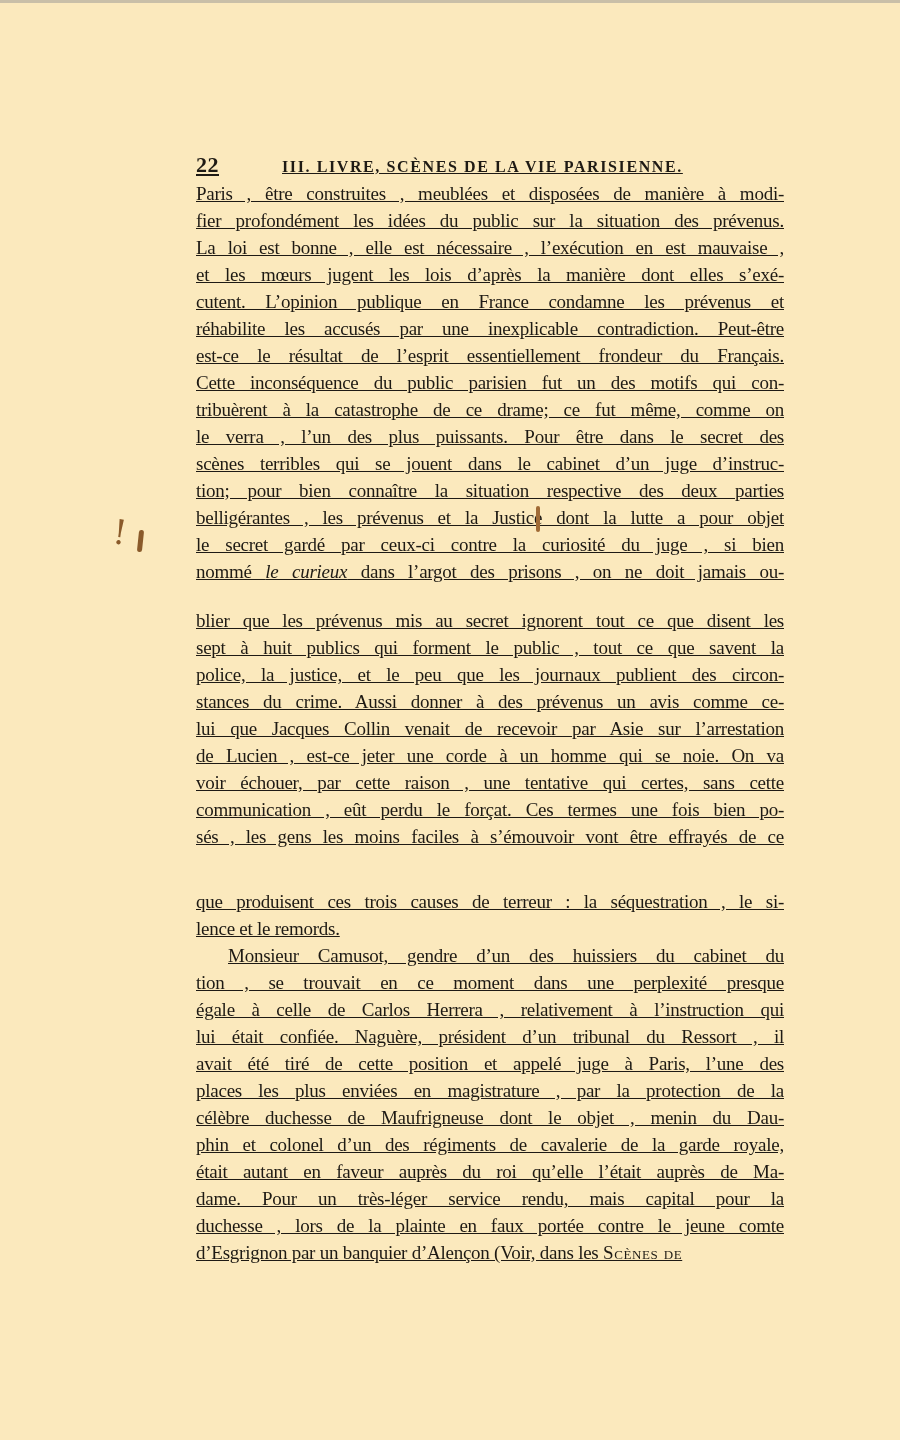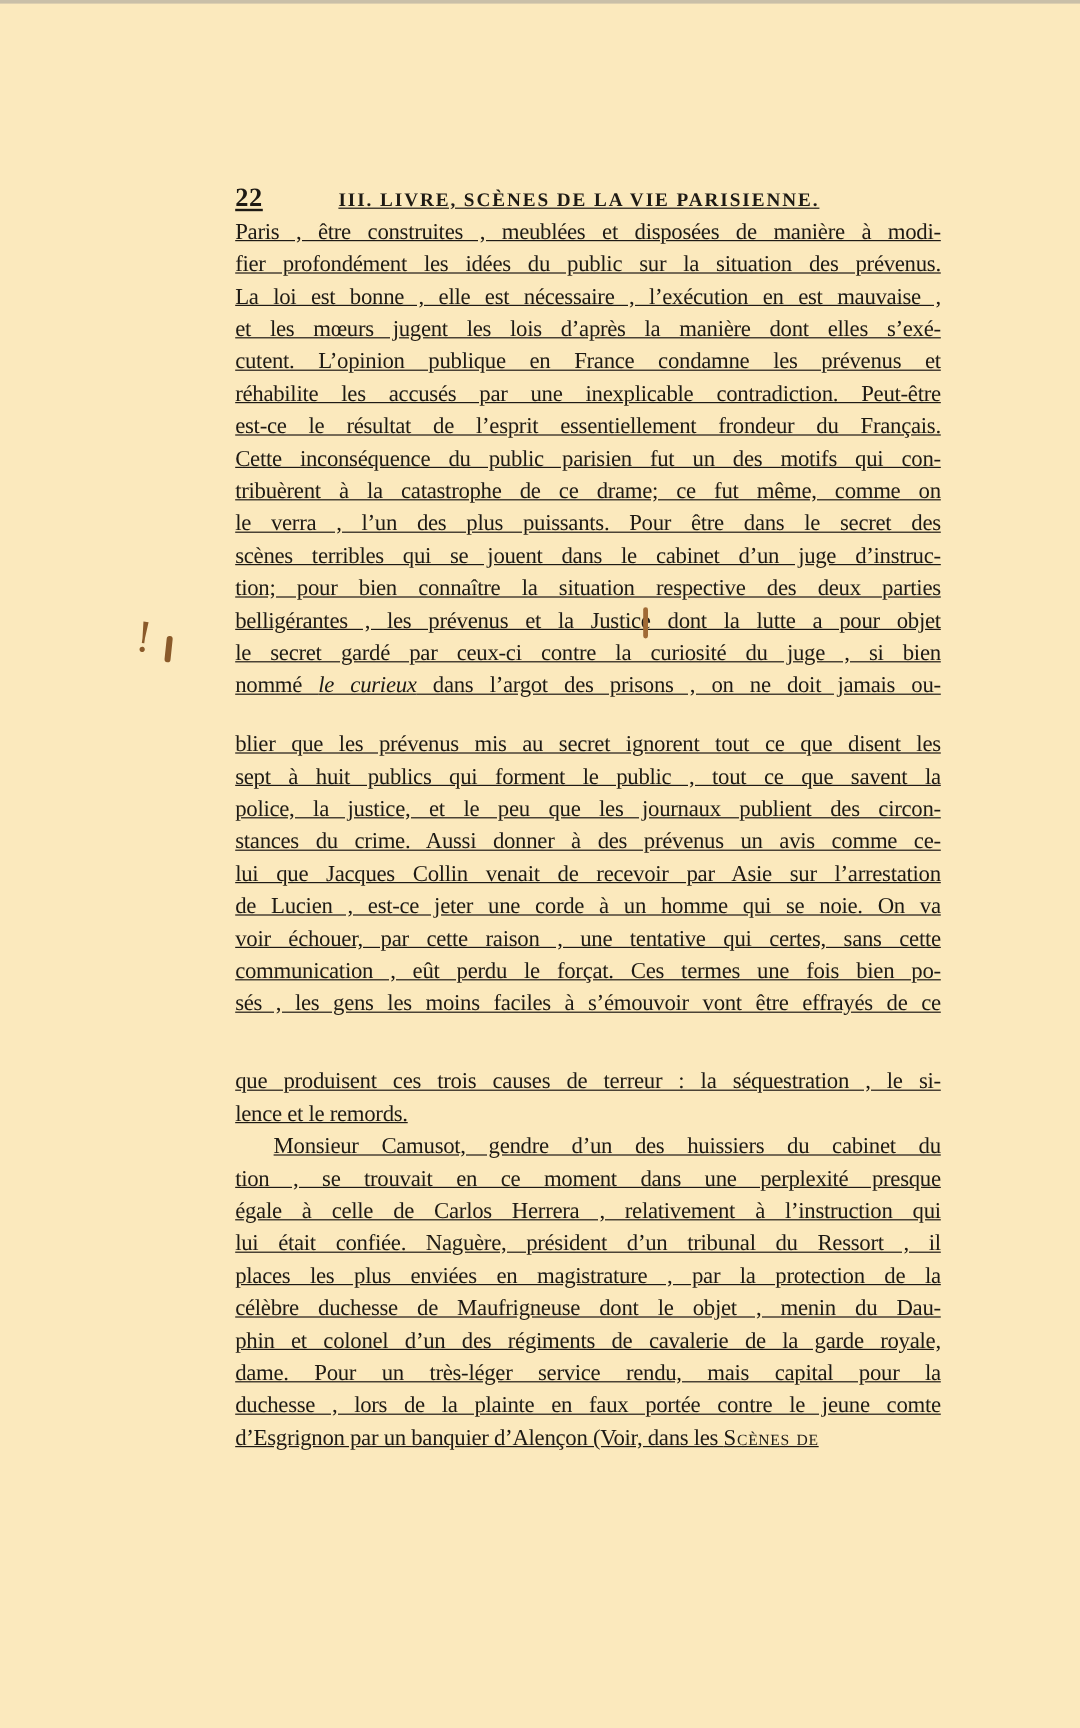--- a/index.html
+++ b/index.html
@@ -86,23 +86,25 @@
         <div class="line" style="display: block;">communication , eût perdu le forçat. Ces termes une fois bien po-</div>
         <div class="line" style="display: block;">sés , les gens les moins faciles à s’émouvoir vont être effrayés de ce</div>
         <div class="line" style="display: block; margin-top: 38px;">que produisent ces trois causes de terreur : la séquestration , le si-</div>
         <div class="line last" style="display: block;">lence et le remords.</div>
       </div>
       <div class="wrap">
         <div class="line indent" style="display: block;">Monsieur Camusot, gendre d’un des huissiers du cabinet du</div>
         <div class="line" style="display: block;">tion , se trouvait en ce moment dans une perplexité presque</div>
         <div class="line" style="display: block;">égale à celle de Carlos Herrera , relativement à l’instruction qui</div>
         <div class="line" style="display: block;">lui était confiée. Naguère, président d’un tribunal du Ressort , il</div>
+        <div class="line" style="display: block;">avait été tiré de cette position et appelé juge à Paris, l’une des</div>
         <div class="line" style="display: block;">places les plus enviées en magistrature , par la protection de la</div>
         <div class="line" style="display: block;">célèbre duchesse de Maufrigneuse dont le objet , menin du Dau-</div>
         <div class="line" style="display: block;">phin et colonel d’un des régiments de cavalerie de la garde royale,</div>
+        <div class="line" style="display: block;">était autant en faveur auprès du roi qu’elle l’était auprès de Ma-</div>
         <div class="line" style="display: block;">dame. Pour un très-léger service rendu, mais capital pour la</div>
         <div class="line" style="display: block;">duchesse , lors de la plainte en faux portée contre le jeune comte</div>
         <div class="line last" style="display: block;">d’Esgrignon par un banquier d’Alençon (Voir, dans les <span class="sc">Scènes de</span></div>
       </div>
     </div>
 </div>
 
 <div class="margin-mark">!</div>
 <div class="margin-mark2"></div>
 <div class="inline-mark"></div>

